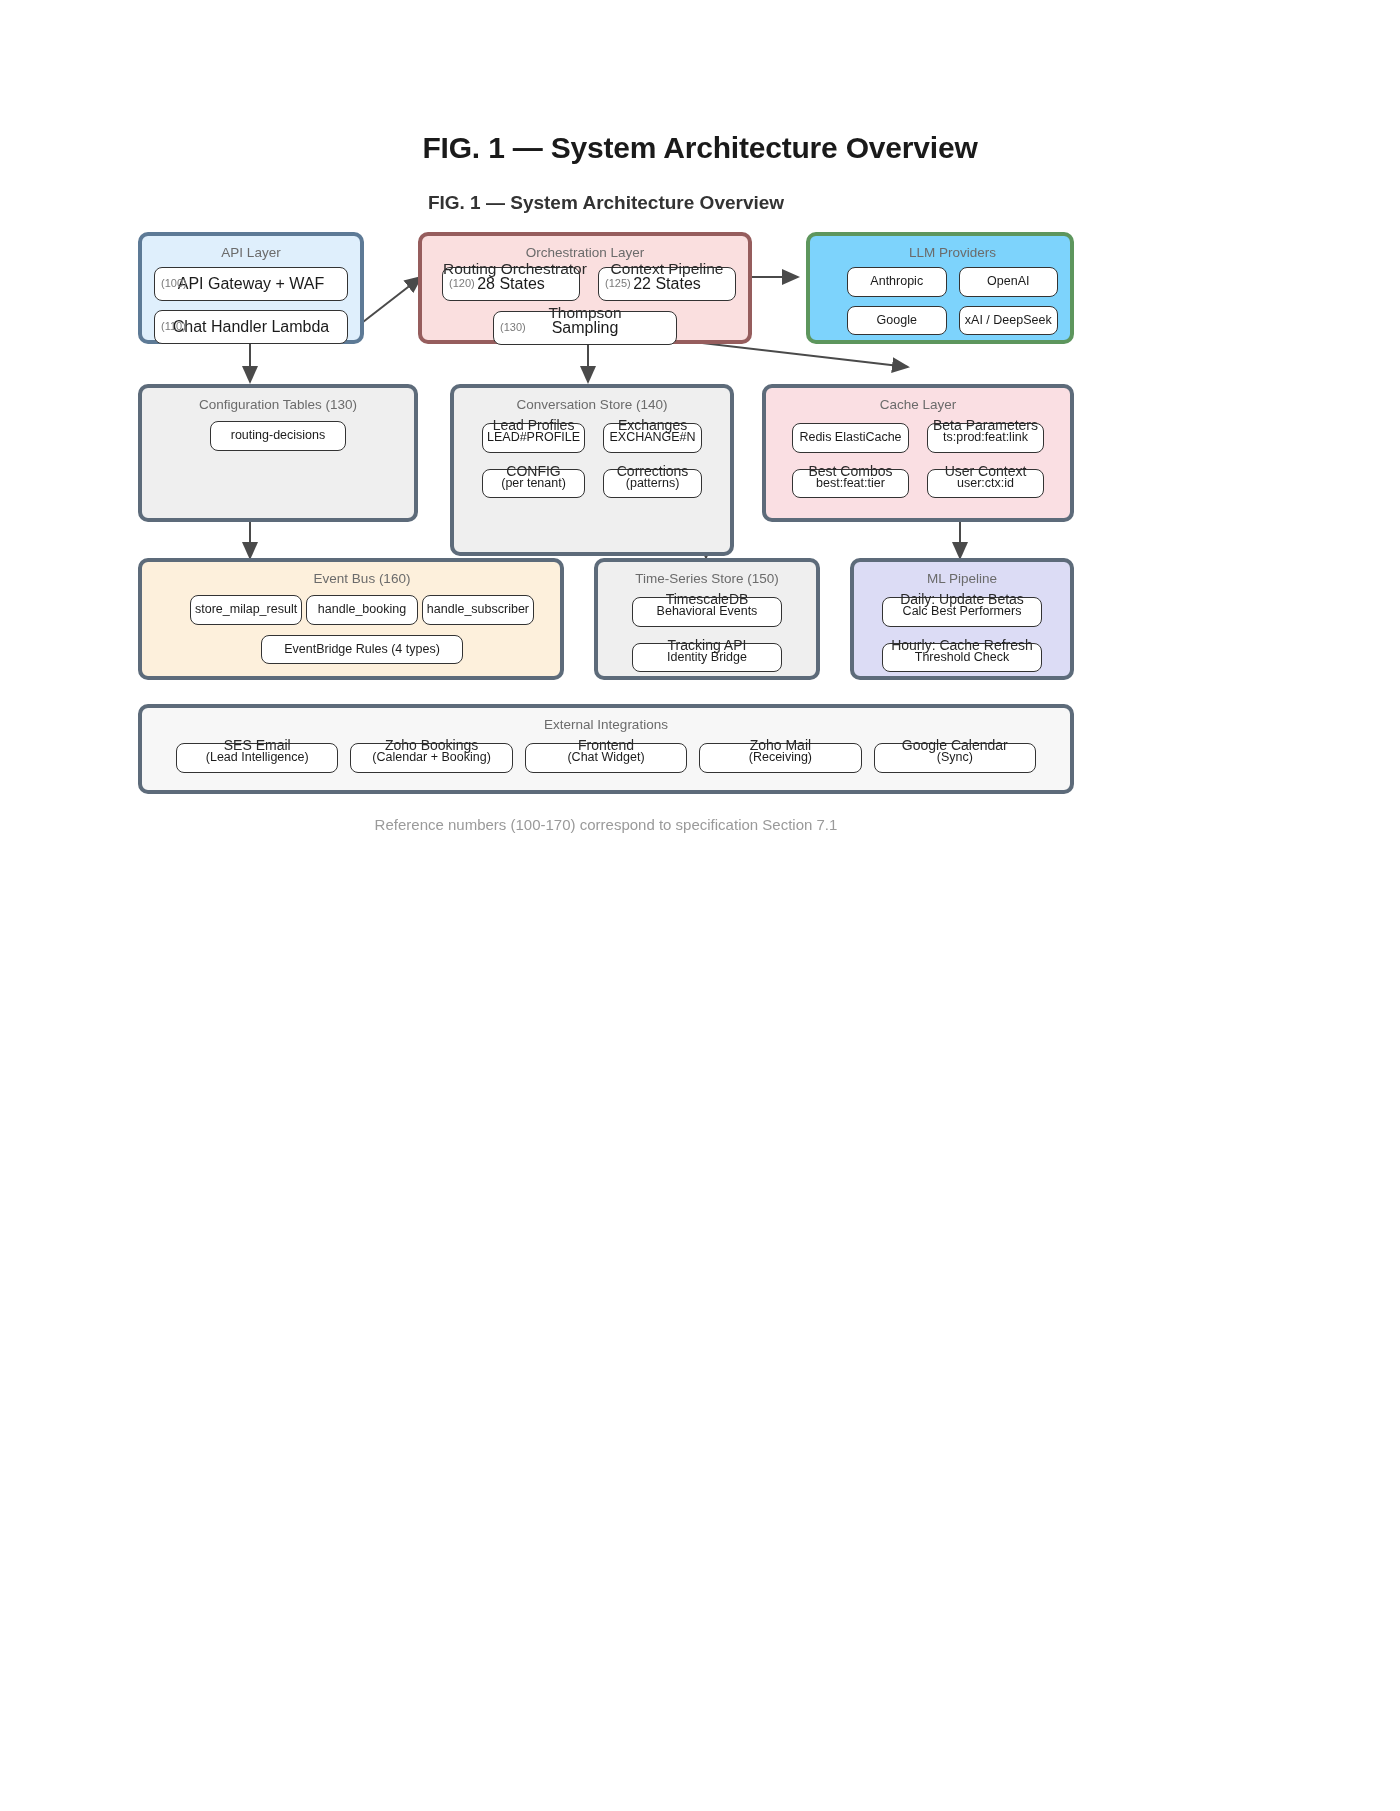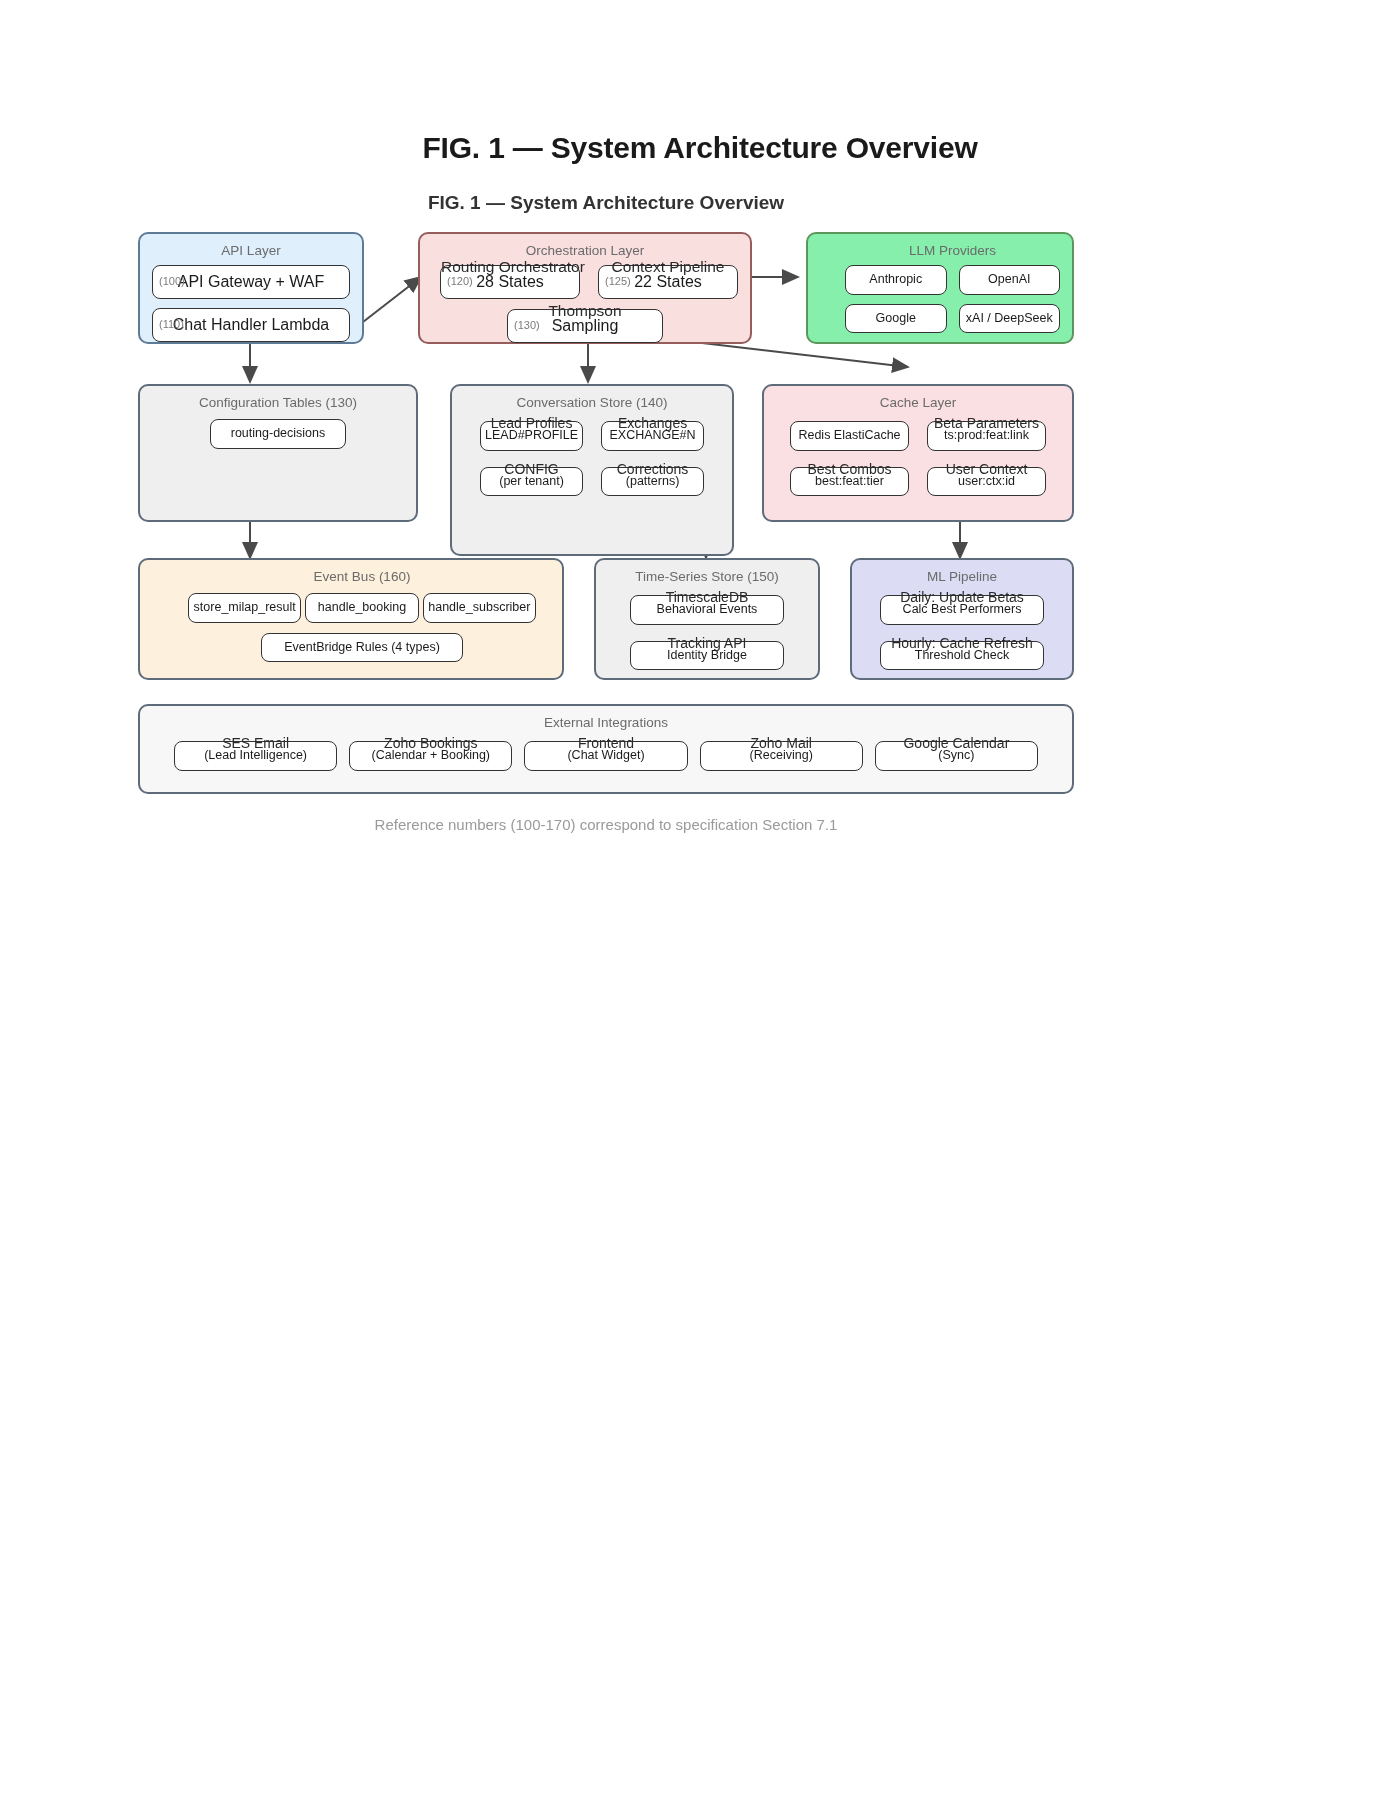--- a/index.html
+++ b/index.html
@@ -24,21 +24,21 @@
   }
   .diagram-title {
     text-align: center;
     font-size: 19px; font-weight: bold; color: #333;
     margin-bottom: 18px;
   }
 
   
   .cluster {
     position: absolute;
-    border: 2px solid #ec4899;
+    border: 4px solid #ec4899;
     border-radius: 10px;
     padding: 9px 12px 14px 12px;
   }
   .cluster-title {
     text-align: center;
     font-size: 13.5px;
     color: #6b6b6b;
     margin-bottom: 7px;
     white-space: nowrap;
   }
@@ -75,21 +75,21 @@
   }
 
   .row2 { display: flex; gap: 10px; padding-left: 8px; }
   .grid2 { display: grid; grid-template-columns: 1fr 1fr; gap: 9px 12px; }
   .grid3 { display: grid; grid-template-columns: 1fr 1fr 1fr; gap: 4px; }
   .grid5 { display: grid; grid-template-columns: repeat(5, 1fr); gap: 12px; }
 
   
   .c-blue   { background: #dfeffc; border-color:#5d7a96; }
   .c-pink   { background: #fadfdf; border-color:#965d5d; }
-  .c-green  { background: #86efac; border-color:#5d965d;padding-left:37px; }
+  .c-green  { background: #7dd3fc; border-color:#5d965d;padding-left:37px; }
   .c-gray   { background: #efefef; border-color:#5d6b7a; }
   .c-pink2  { background: #fadfe3; border-color:#5d6b7a; }
   .c-orange { background: #fdf0dc; border-color:#5d6b7a; }
   .c-lav    { background: #dcdcf5; border-color:#5d6b7a; }
   .c-white  { background: #f7f7f7; border-color:#5d6b7a; }
 
   .bigtext { font-size: 16px; }
   .bigtext .overlap { font-size: 15.5px; top: -9px; }
 
   .footnote {
@@ -156,21 +156,21 @@
           <span class="overlap">Routing Orchestrator</span>
           <span class="refnum">(120)</span>
           <span>28 States</span>
         </div>
         <div class="node bigtext" style="flex:1;">
           <span class="overlap">Context Pipeline</span>
           <span class="refnum">(125)</span>
           <span>22 States</span>
         </div>
       </div>
-      <div class="node bigtext" style="width:156px; margin:10px auto 16px auto;">
+      <div class="node bigtext" style="width:184px; margin:10px auto 16px auto;">
         <span class="overlap">Thompson</span>
         <span class="refnum">(130)</span>
         <span>Sampling</span>
       </div>
     </div>
 
     <div class="cluster c-green" style="left:668px; top:40px; width:268px; height:112px;">
       <div class="cluster-title">LLM Providers</div>
       <div class="grid2">
         <div class="node">Anthropic</div>

